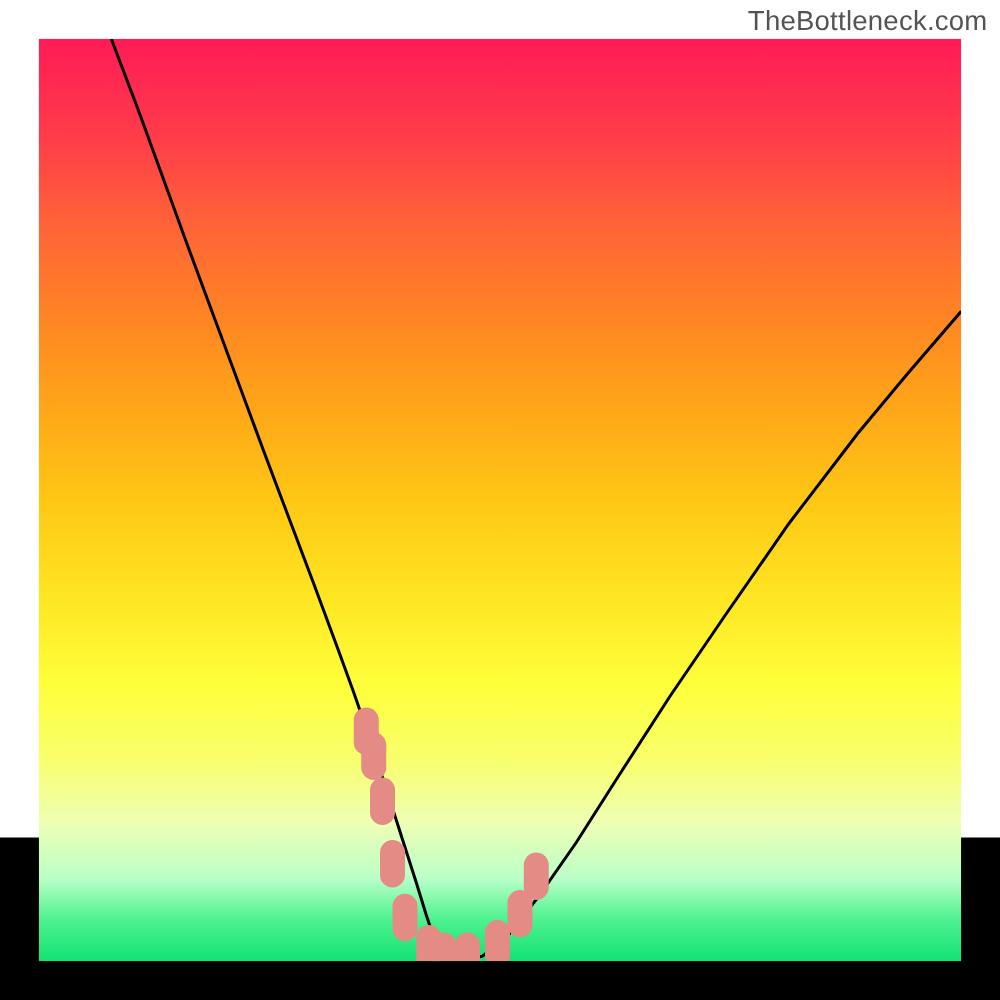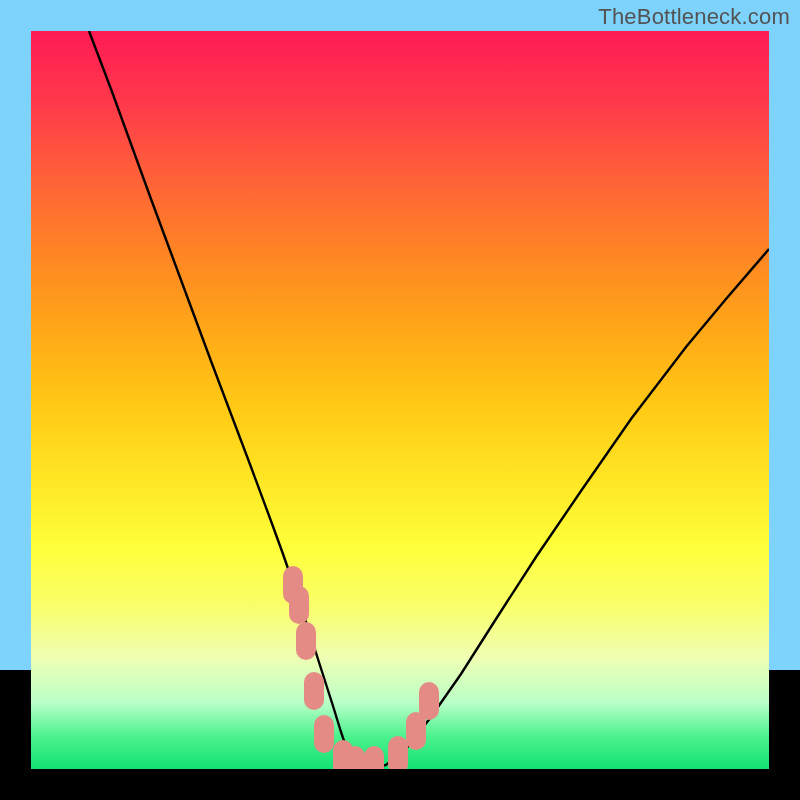--- a/index.html
+++ b/index.html
@@ -10,21 +10,21 @@
     overflow: hidden;
     background: #000;
     font-family: Arial, Helvetica, sans-serif;
   }
   .frame {
     position: absolute;
     left: 0;
     top: 0;
     width: 800px;
     height: 670px;
-    background: #7dd3fc;
+    background: #ffffff;
   }
   .plot {
     position: absolute;
     left: 31px;
     top: 31px;
     width: 738px;
     height: 738px;
     overflow: hidden;
   }
   .gradient {

